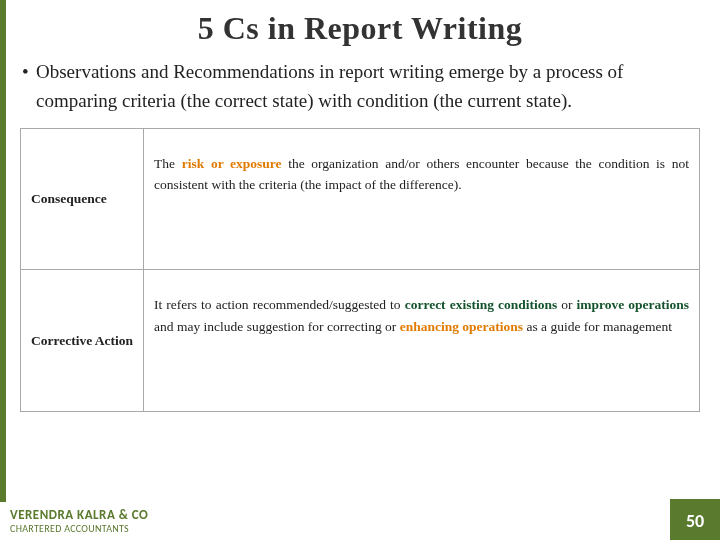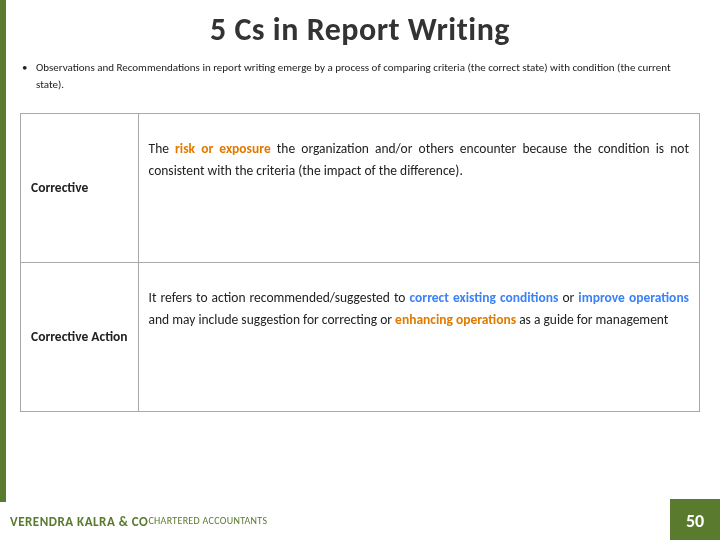--- a/index.html
+++ b/index.html
@@ -12,35 +12,36 @@
       overflow: hidden;
       position: relative;
     }
 
     .page {
       width: 720px;
       height: 452px;
       padding: 10px 20px 40px 20px;
       display: flex;
       flex-direction: column;
+      font-family: Liberation Serif, serif;
     }
 
     .title {
       text-align: center;
       font-size: 32px;
       font-weight: 600;
       color: #333;
       margin-bottom: 10px;
       letter-spacing: 0.5px;
     }
 
     .intro {
-      font-size: 11px;
+      font-size: 19px;
       color: #222;
-      margin-bottom: 20px;
+      margin-bottom: 12px;
       line-height: 1.55;
       padding-left: 16px;
       position: relative;
     }
 
     .intro::before {
       content: '•';
       position: absolute;
       left: 2px;
       top: 0;
@@ -73,38 +74,38 @@
     .content-cell {
       text-align: justify;
     }
 
     .highlight-orange {
       color: #e07b00;
       font-weight: 700;
     }
 
     .highlight-green {
-      color: #3b82f6;
+      color: #14532d;
       font-weight: 700;
     }
 
     .footer {
       position: absolute;
       bottom: 0;
       left: 0;
       right: 0;
       height: 38px;
       display: flex;
       align-items: center;
       justify-content: space-between;
     }
 
     .footer-logo {
       display: flex;
-      flex-direction: row;
+      flex-direction: column;
       align-items: flex-start;
       padding: 4px 10px;
     }
 
     .logo-main {
       font-size: 13px;
       font-weight: 700;
       color: #5a7a2e;
       letter-spacing: 0.5px;
       text-transform: uppercase;
@@ -154,21 +155,21 @@
 
 <div class="page">
 
   <h1 class="title">5 Cs in Report Writing</h1>
 
   <p class="intro">Observations and Recommendations in report writing emerge by a process of comparing criteria (the correct state) with condition (the current state).</p>
 
   <table class="table">
     <tbody>
       <tr>
-        <td class="label-cell">Corrective</td>
+        <td class="label-cell">Consequence</td>
         <td class="content-cell">
           The <span class="highlight-orange">risk or exposure</span> the organization and/or others encounter because the condition is not consistent with the criteria (the impact of the difference).
         </td>
       </tr>
       <tr>
         <td class="label-cell">Corrective Action</td>
         <td class="content-cell">
           It refers to action recommended/suggested to <span class="highlight-green">correct existing conditions</span> or <span class="highlight-green">improve operations</span> and may include suggestion for correcting or <span class="highlight-orange">enhancing operations</span> as a guide for management
         </td>
       </tr>

